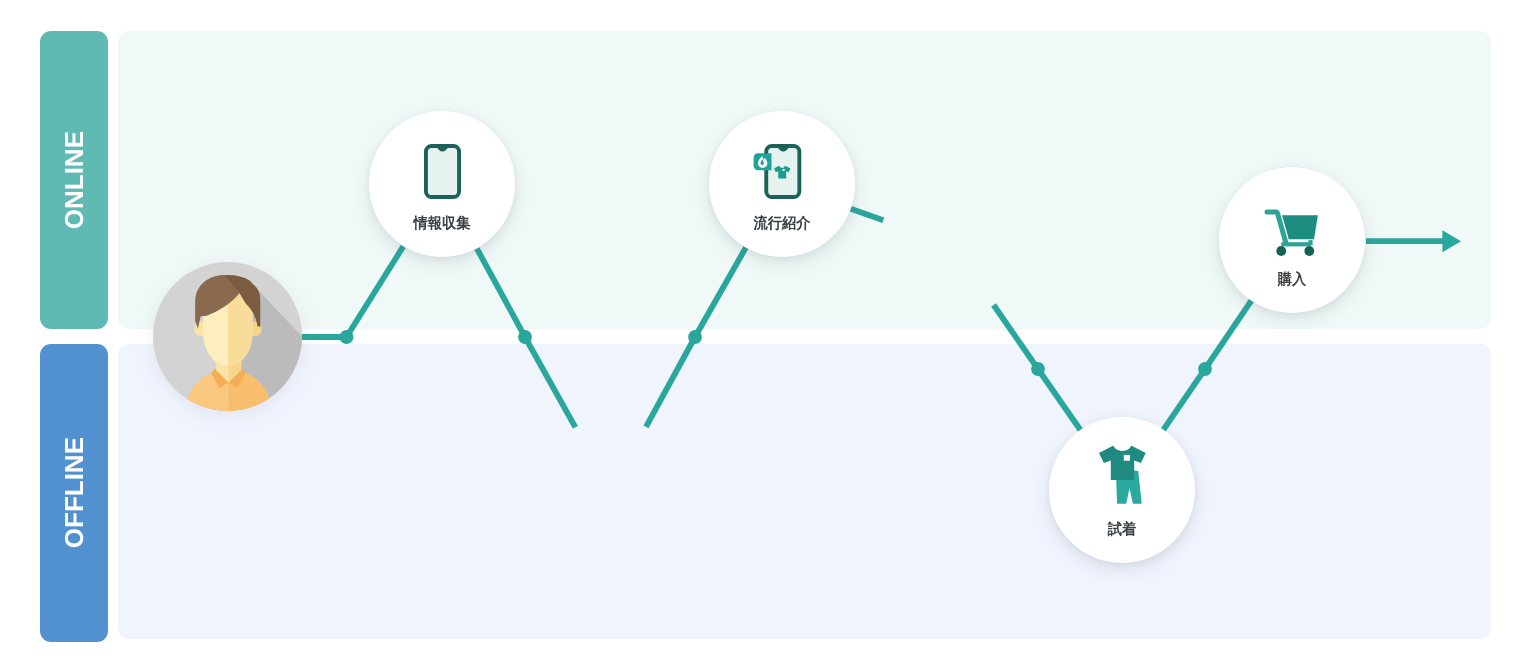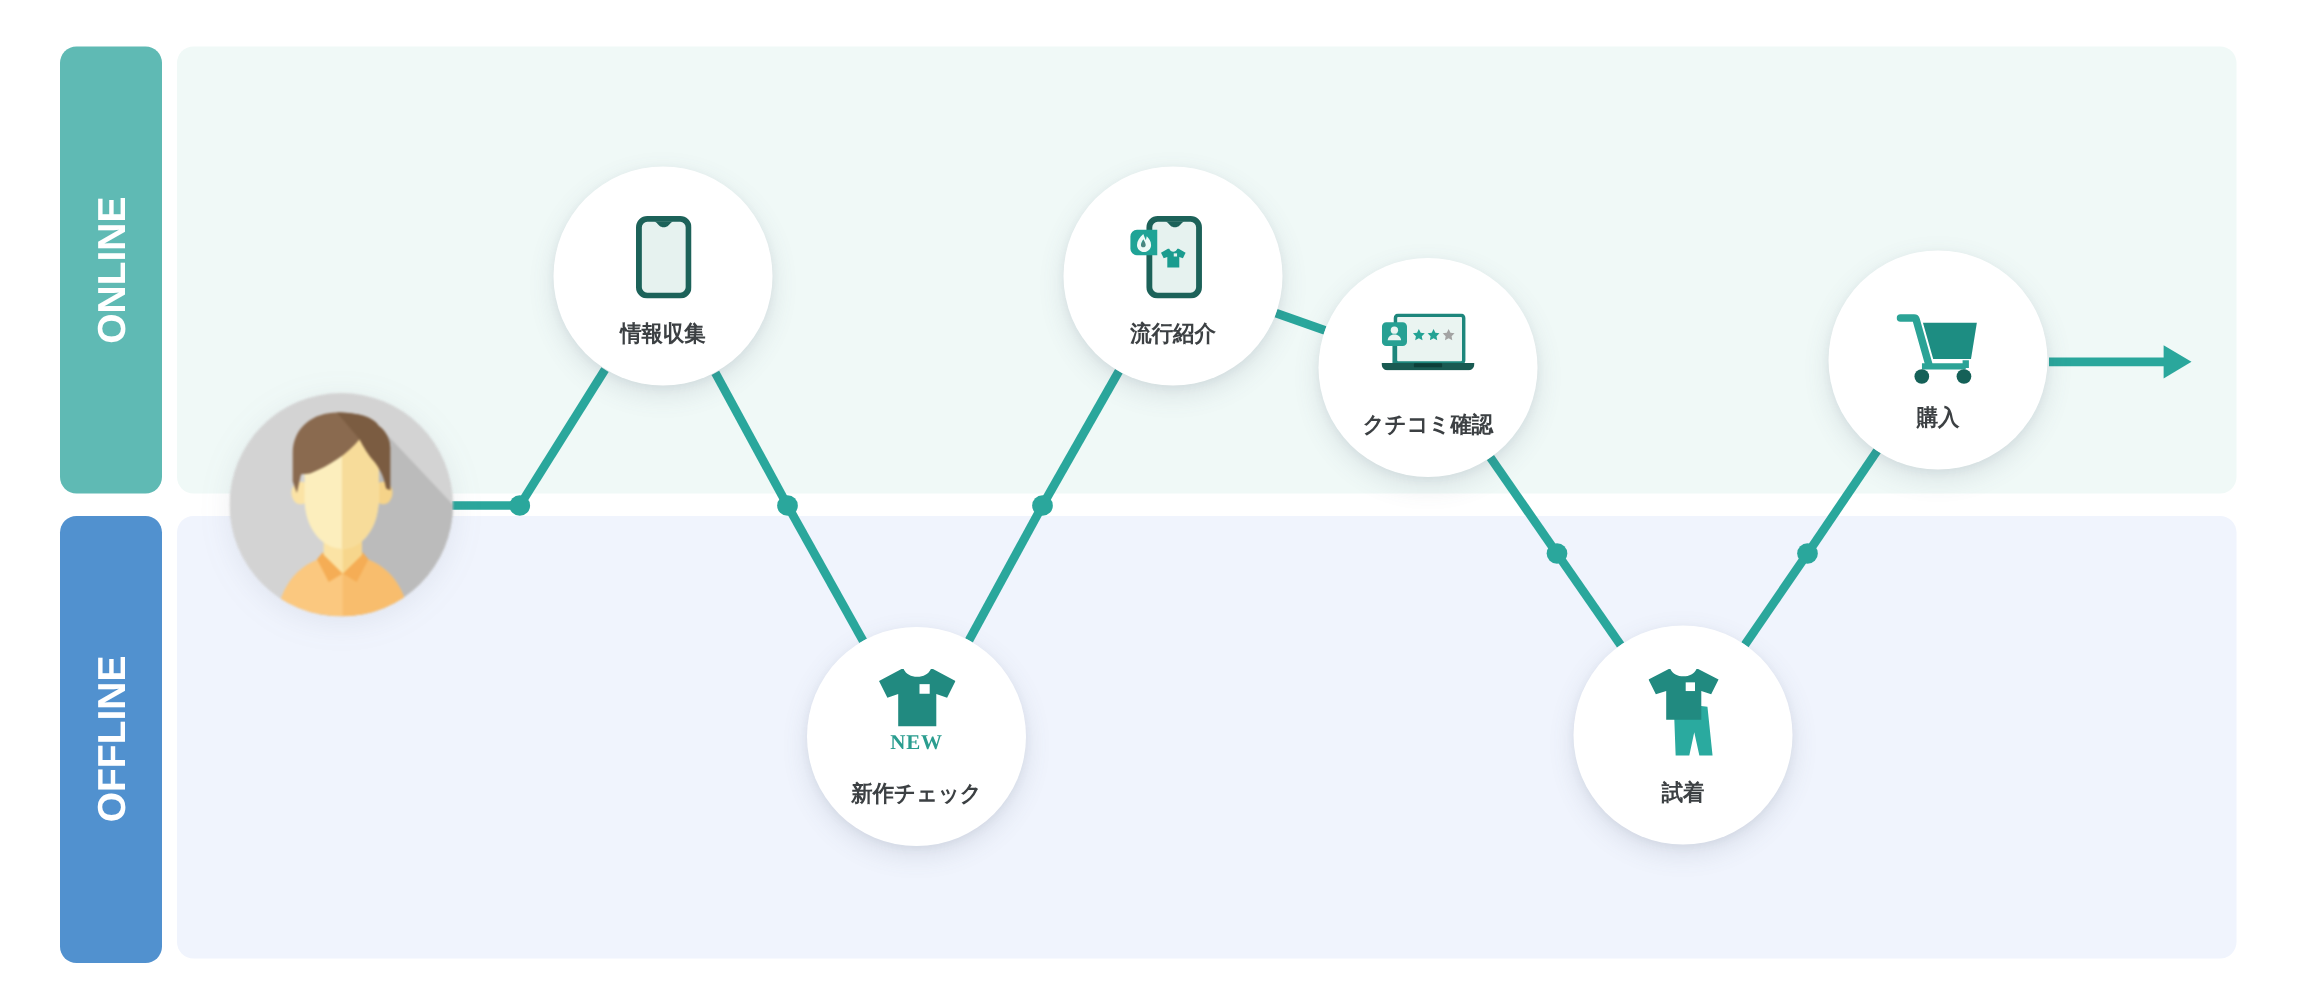--- a/index.html
+++ b/index.html
@@ -24,21 +24,21 @@
 
   
   #links{position:absolute;left:0;top:0;width:1536px;height:669px;pointer-events:none;}
 
   
   #avatar{position:absolute;left:153px;top:262px;width:149px;height:149px;
           filter:blur(.55px) drop-shadow(0 4px 10px rgba(90,100,120,.10));}
 
   
   .node{position:absolute;width:146px;height:146px;border-radius:50%;background:#fff;
-        box-shadow:0 6px 18px rgba(76,90,110,.14), 0 2px 6px rgba(76,90,110,.07);font-family:Liberation Serif, serif;}
+        box-shadow:0 6px 18px rgba(76,90,110,.14), 0 2px 6px rgba(76,90,110,.07);}
   .node .ic{position:absolute;left:0;right:0;display:flex;justify-content:center;}
   .node .lbl{position:absolute;left:0;right:0;text-align:center;
         font-size:15px;font-weight:700;color:#3c4043;line-height:1;
         transform:scaleX(.95);transform-origin:center;}
   .node .badge{position:absolute;left:0;right:0;text-align:center;
         font-size:14px;font-weight:700;color:#2a9d8f;letter-spacing:.5px;line-height:1;}
 </style>
 </head>
 <body>
 
@@ -81,68 +81,36 @@
   <div class="node" id="node-n1" style="left:369px;top:111px">
     <div class="ic" style="top:33px">
       <svg width="37" height="55" viewBox="0 0 37 55">
         <rect x="1.95" y="1.95" width="33.1" height="51.1" rx="5.6" fill="#e6f2ef" stroke="#1c6259" stroke-width="3.9"></rect>
         <path d="M11.8 3.6 h13.4 c-0.4 0 -1.3 0.2 -1.9 0.9 c-1.2 1.4 -2.3 3.0 -4.8 3.0 c-2.5 0 -3.6 -1.6 -4.8 -3.0 c-0.6 -0.7 -1.5 -0.9 -1.9 -0.9 z" fill="#1c6259"></path>
       </svg>
     </div>
     <div class="lbl" style="top:105px">情報収集</div>
   </div>
 
-  <div class="node" id="node-n2" style="left:538px;top:418px">
-    <div class="ic" style="top:28px">
-      <svg width="51" height="39" viewBox="0 0 51 39">
-        <path d="M15.0 0 L16.4 0 C18.0 3.5 21.4 5.2 25.5 5.2 C29.6 5.2 33.0 3.5 34.6 0 L36.0 0 L51 8.0 L45.4 19.2 L38.2 16.6 L38.2 38.2 L12.8 38.2 L12.8 16.6 L5.6 19.2 L0 8.0 Z" fill="#218a80"></path>
-        <rect x="27.0" y="10.1" width="6.8" height="6.4" fill="#fff"></rect>
-      </svg>
-    </div>
-    <div class="badge" style="top:71px">NEW</div>
-    <div class="lbl" style="top:105px">新作チェック</div>
-  </div>
 
   <div class="node" id="node-n3" style="left:709px;top:111px">
     <div class="ic" style="top:33px;justify-content:flex-start;padding-left:36px">
       <svg width="57" height="55" viewBox="0 0 57 55">
         <rect x="21.25" y="1.95" width="33.1" height="51.1" rx="5.6" fill="#e6f2ef" stroke="#1c6259" stroke-width="3.9"></rect>
         <path d="M31.6 3.6 h13.4 c-0.4 0 -1.3 0.2 -1.9 0.9 c-1.2 1.4 -2.3 3.0 -4.8 3.0 c-2.5 0 -3.6 -1.6 -4.8 -3.0 c-0.6 -0.7 -1.5 -0.9 -1.9 -0.9 z" fill="#1c6259"></path>
         <path d="M33.6 21.9 L34.5 21.9 C35.1 23.2 36.0 23.8 37.2 23.8 C38.4 23.8 39.3 23.2 39.9 21.9 L40.8 21.9 L45.4 24.5 L43.6 28.2 L41.2 27.3 L41.2 34.4 L33.2 34.4 L33.2 27.3 L30.8 28.2 L29.0 24.5 Z" fill="#1a9c8f"></path>
         <rect x="37.5" y="24.9" width="2.2" height="2.1" fill="#e6f2ef"></rect>
         <path d="M13.0 9.2 h13.5 v17.0 h-13.5 a4.4 4.4 0 0 1 -4.4 -4.4 v-8.2 a4.4 4.4 0 0 1 4.4 -4.4 z" fill="#1fa396"></path>
         <path d="M17.3 15.6 c-0.2 1.5 -1.7 2.6 -1.7 4.3 c0 0.9 0.8 1.6 1.7 1.6 c0.9 0 1.7 -0.8 1.7 -1.7 c0 -1.5 -1.5 -4.2 -1.7 -4.2 z" fill="#4c8680"></path>
         <path d="M17.2 12.0 c-2.4 2.1 -4.2 4.6 -4.2 7.3 c0 2.6 2.1 4.7 4.7 4.7 c2.6 0 4.7 -2.1 4.7 -4.7 c0 -2.4 -1.5 -4.4 -2.9 -5.8 l-0.6 2.7 c-0.5 -1.4 -1.2 -2.8 -1.7 -4.2 z M17.2 15.5 c0.8 1.3 1.6 2.7 1.6 3.8 c0 0.9 -0.7 1.6 -1.6 1.6 c-0.9 0 -1.6 -0.7 -1.6 -1.6 c0 -1.1 0.8 -2.5 1.6 -3.8 z" fill="#eefaf7"></path>
       </svg>
     </div>
     <div class="lbl" style="top:105px">流行紹介</div>
   </div>
 
-  <div class="node" id="node-n4" style="left:879px;top:172px">
-    <div class="ic" style="top:37px;justify-content:flex-start;padding-left:42px">
-      <svg width="62" height="38" viewBox="0 0 62 38">
-
-        <rect x="9.3" y="1.2" width="45.5" height="31.8" rx="1.8" fill="#eaf4f1" stroke="#1d867c" stroke-width="2.3"></rect>
-
-        <path d="M24.9 10.3 l1.22 2.47 l2.73 0.40 l-1.98 1.92 l0.47 2.72 l-2.44 -1.29 l-2.44 1.29 l0.47 -2.72 l-1.98 -1.92 l2.73 -0.40 z" fill="#23a294"></path>
-        <path d="M34.7 10.3 l1.22 2.47 l2.73 0.40 l-1.98 1.92 l0.47 2.72 l-2.44 -1.29 l-2.44 1.29 l0.47 -2.72 l-1.98 -1.92 l2.73 -0.40 z" fill="#23a294"></path>
-        <path d="M44.75 10.3 l1.22 2.47 l2.73 0.40 l-1.98 1.92 l0.47 2.72 l-2.44 -1.29 l-2.44 1.29 l0.47 -2.72 l-1.98 -1.92 l2.73 -0.40 z" fill="#a3a3a3"></path>
-
-        <rect x="7.3" y="18" width="2.6" height="16" fill="#1d867c"></rect>
-
-        <path d="M3.2 5.8 h10.9 a2.9 2.9 0 0 1 2.9 2.9 v10.1 a2.9 2.9 0 0 1 -2.9 2.9 h-10.9 a2.9 2.9 0 0 1 -2.9 -2.9 v-10.1 a2.9 2.9 0 0 1 2.9 -2.9 z" fill="#27a093"></path>
-        <circle cx="8.6" cy="11.1" r="2.45" fill="#eaf4f1"></circle>
-        <path d="M8.6 14.0 c2.65 0 4.3 1.7 4.5 3.9 h-9.0 c0.2 -2.2 1.85 -3.9 4.5 -3.9 z" fill="#eaf4f1"></path>
-
-        <path d="M0 33.0 h62 c0 3.0 -1.6 4.8 -3.7 4.8 h-54.6 c-2.1 0 -3.7 -1.8 -3.7 -4.8 z" fill="#195a52"></path>
-        <rect x="21.6" y="33.1" width="18.8" height="2.8" rx="0.6" fill="#0d3f39"></rect>
-      </svg>
-    </div>
-    <div class="lbl" style="top:105px">クチコミ確認</div>
-  </div>
 
   <div class="node" id="node-n6" style="left:1219px;top:167px">
     <div class="ic" style="top:42px;justify-content:flex-start;padding-left:45px">
       <svg width="56" height="48" viewBox="0 0 56 48">
         <path d="M17.3 6.2 L53.9 6.2 L50.0 30.3 L21.8 30.3 Z" fill="#1d8d82"></path>
         <path d="M3.0 3.0 h9.0 a1.5 1.5 0 0 1 1.45 1.1 l8.4 29.7" fill="none" stroke="#fff" stroke-width="7.6" stroke-linecap="round" stroke-linejoin="round"></path>
         <path d="M3.0 3.0 h9.0 a1.5 1.5 0 0 1 1.45 1.1 l8.4 29.7" fill="none" stroke="#2ba396" stroke-width="5.0" stroke-linecap="round" stroke-linejoin="round"></path>
         <path d="M15.5 37.5 h32.2" fill="none" stroke="#fff" stroke-width="7" stroke-linecap="butt"></path>
         <path d="M17.3 35.3 h29.2" fill="none" stroke="#2ba396" stroke-width="4.2" stroke-linecap="butt"></path>
         <path d="M44.4 31.1 h4.2 v5.2 h-4.2 z" fill="#2ba396"></path>

